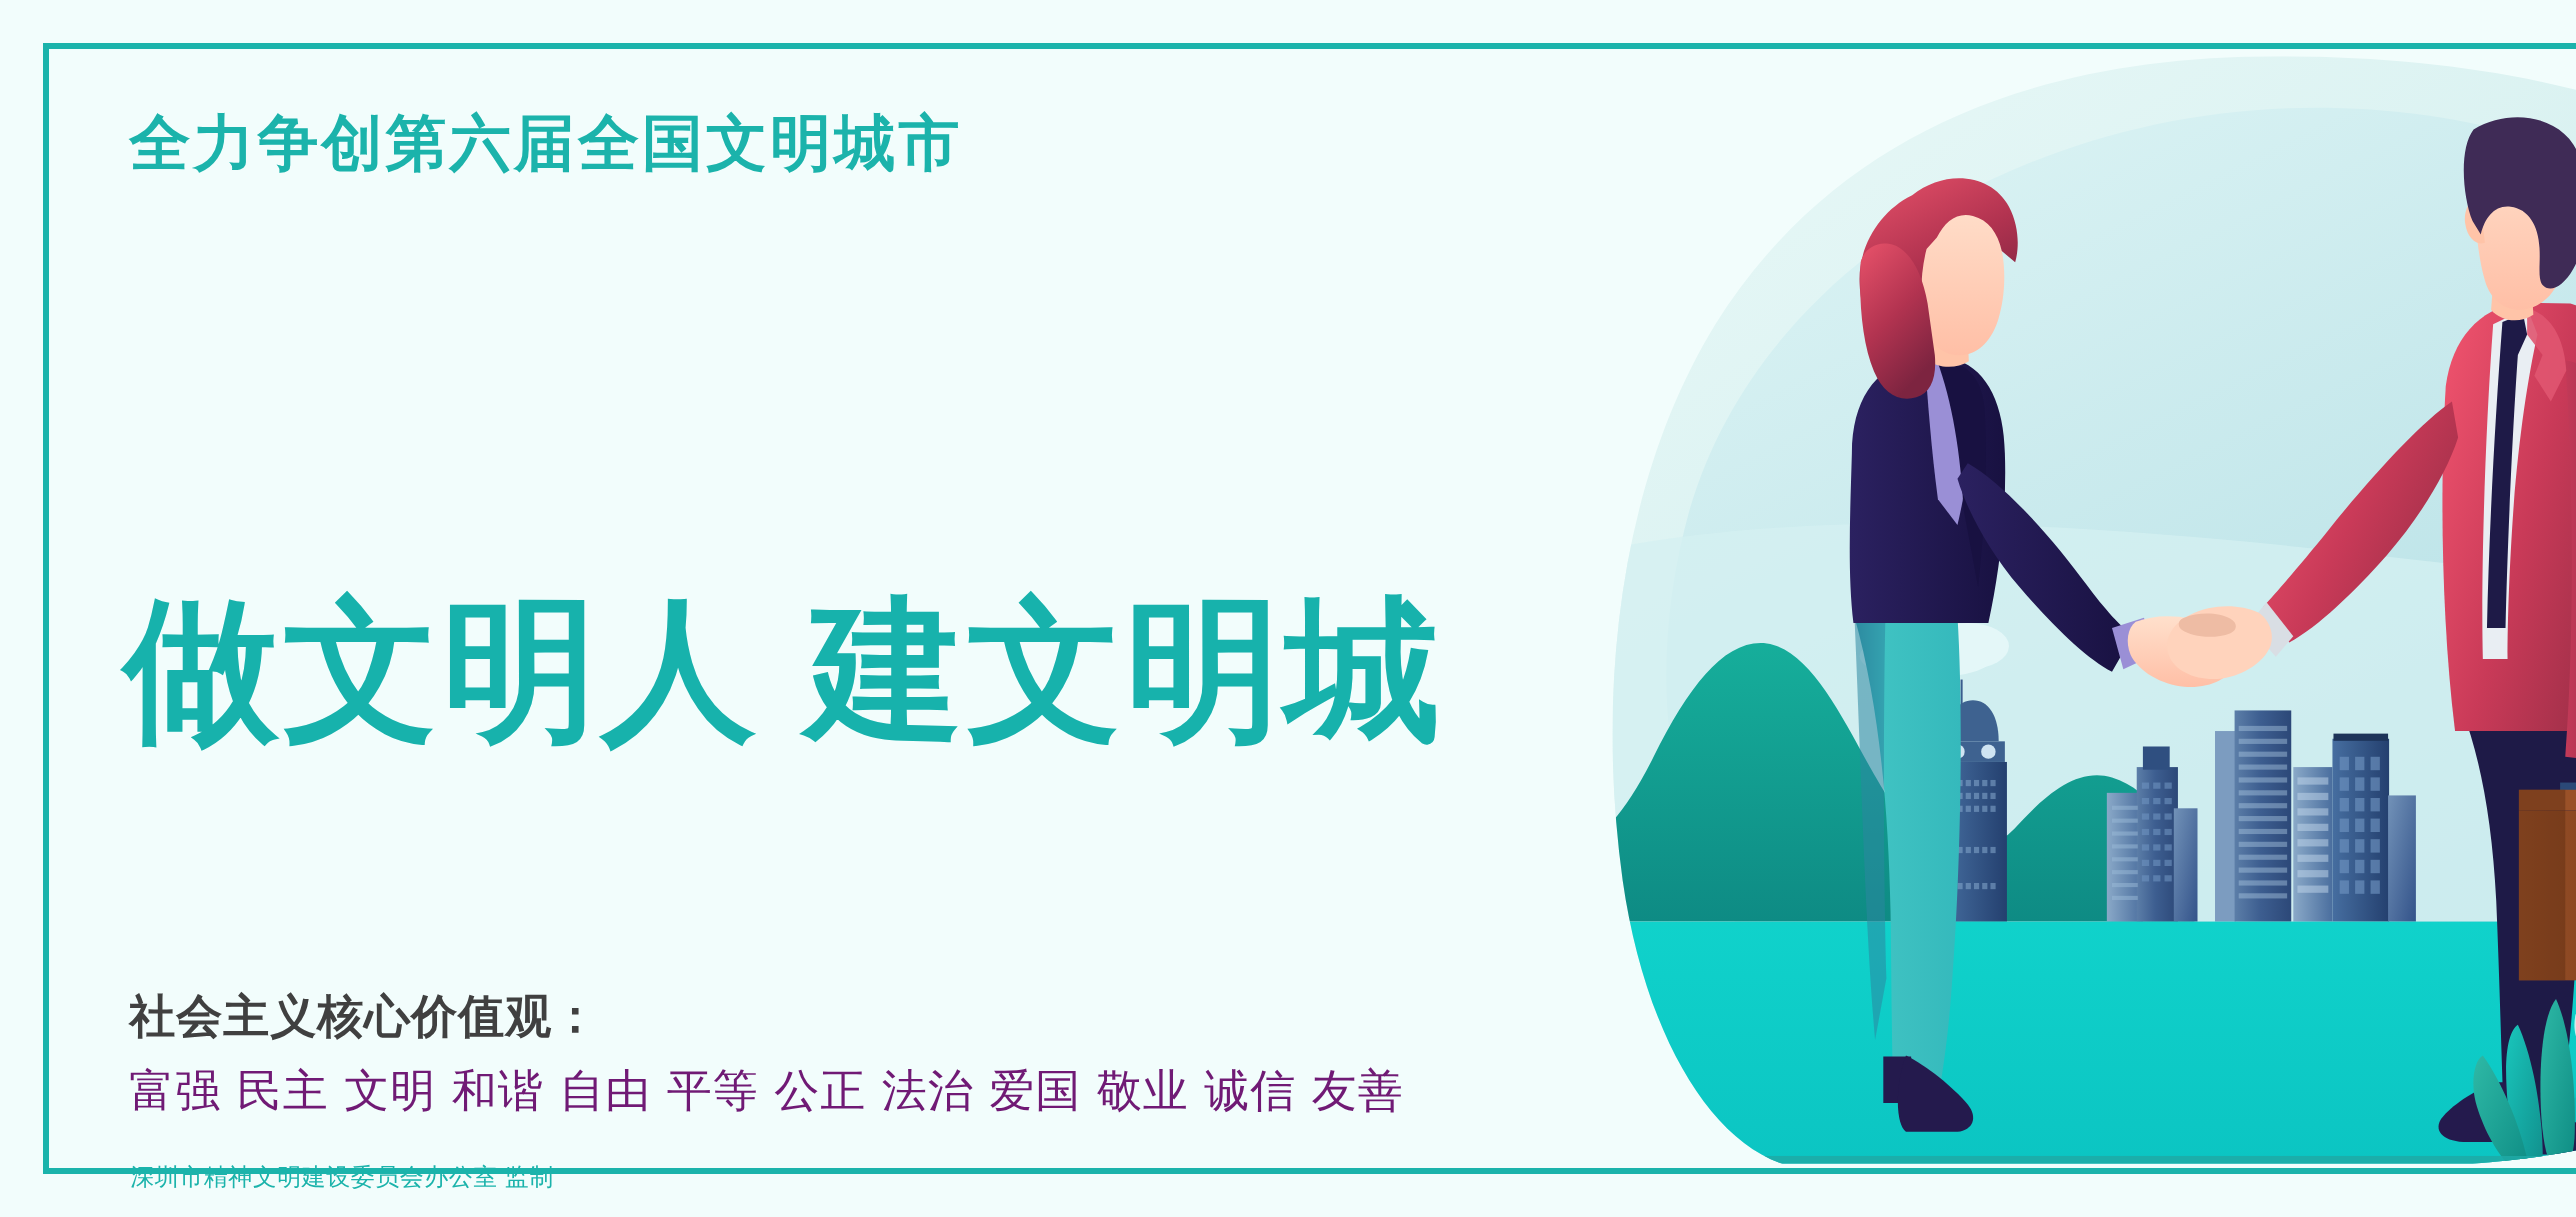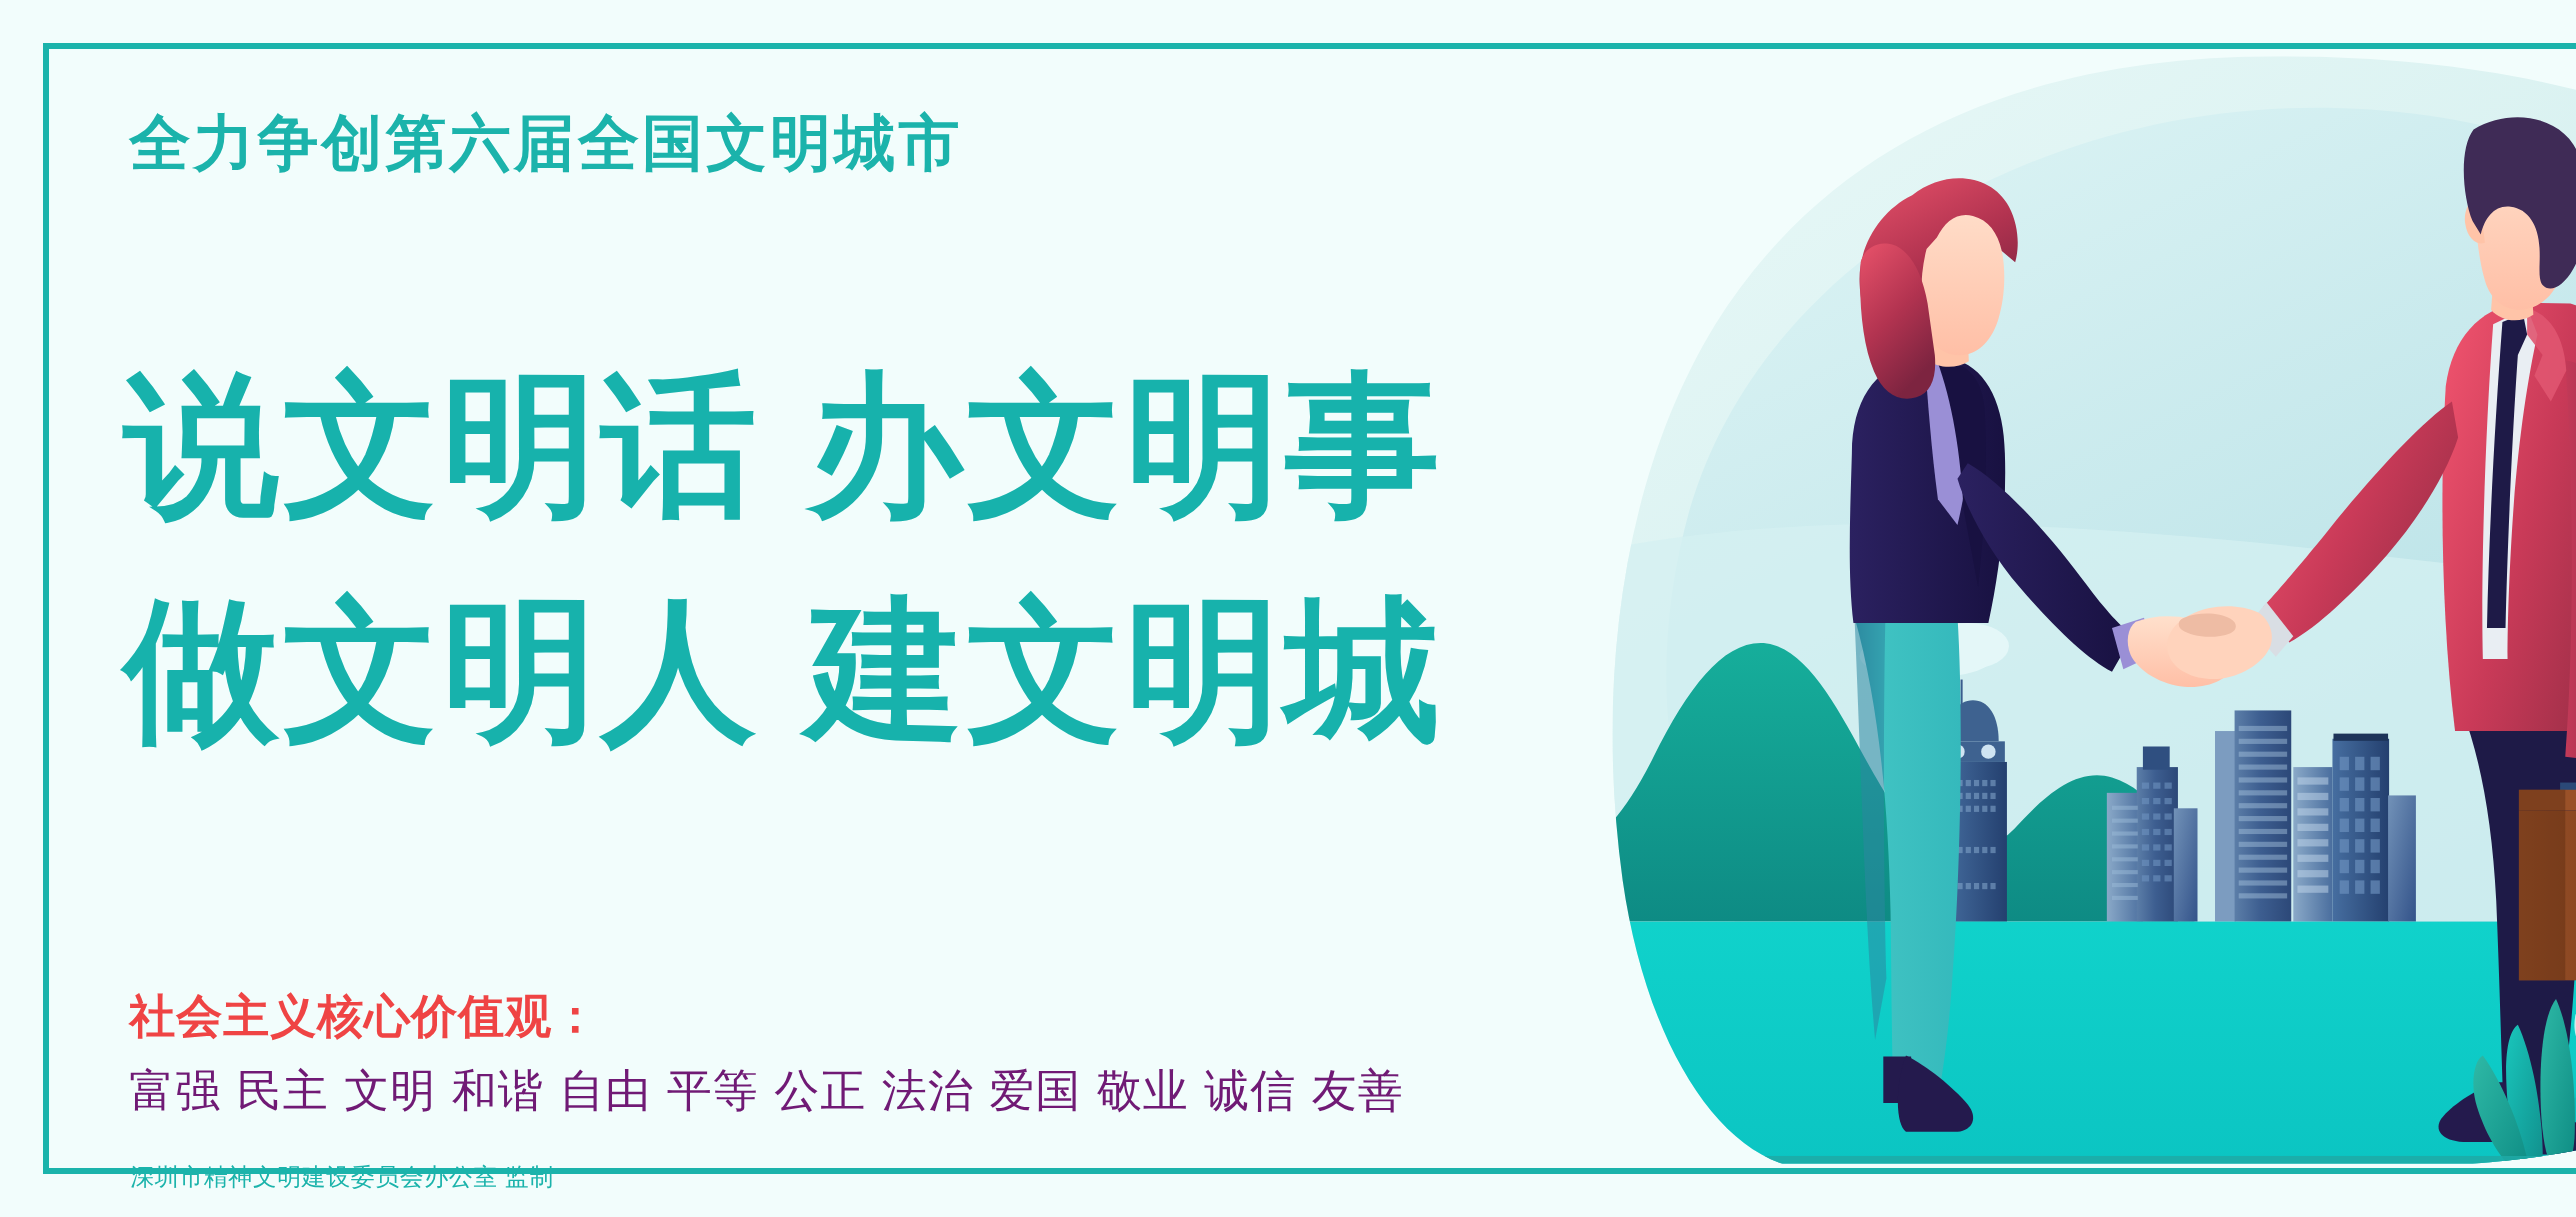--- a/index.html
+++ b/index.html
@@ -38,21 +38,21 @@
   .slogan-line{
     position:absolute; left:0px;
     font-size:155px; font-weight:bold; color:#17B2AC;
     line-height:1; letter-spacing:4.1px;
     white-space:nowrap;
   }
   #slogan-1{ top:291px; }
   #slogan-2{ top:516px; }
   #values-title{
     position:absolute; left:5.2px; top:909px;
-    font-size:46px; font-weight:bold; color:#ef4444;
+    font-size:46px; font-weight:bold; color:#404040;
     letter-spacing:1px; white-space:nowrap;text-align:right;
   }
   #values-list{
     position:absolute; left:5.2px; top:984px;
     font-size:45px; color:#701a75; font-weight:400;
     letter-spacing:1px; white-space:nowrap;
   }
   #values-list span{ margin-right:15.5px; }
   #values-list span:last-child{ margin-right:0; }
   #credit{
@@ -558,21 +558,20 @@
       </g>
 
       <rect x="0" y="2155" width="2730" height="22" fill="#1FA9A6" opacity="0.85" clip-path="url(#clipBlob)"></rect>
     </svg>
   </div>
 
   <div id="text-col">
 
     <div id="headline">全力争创第六届全国文明城市</div>
 
-    <div class="slogan-line" id="slogan-1">说文明话 办文明事</div>
 
     <div class="slogan-line" id="slogan-2">做文明人 建文明城</div>
 
     <div id="values-title">社会主义核心价值观：</div>
 
     <div id="values-list"><span>富强</span><span>民主</span><span>文明</span><span>和谐</span><span>自由</span><span>平等</span><span>公正</span><span>法治</span><span>爱国</span><span>敬业</span><span>诚信</span><span>友善</span></div>
 
     <div id="credit">深圳市精神文明建设委员会办公室 监制</div>
   </div>
 

